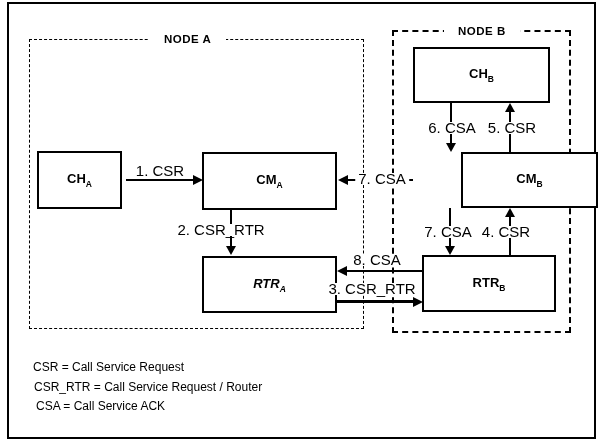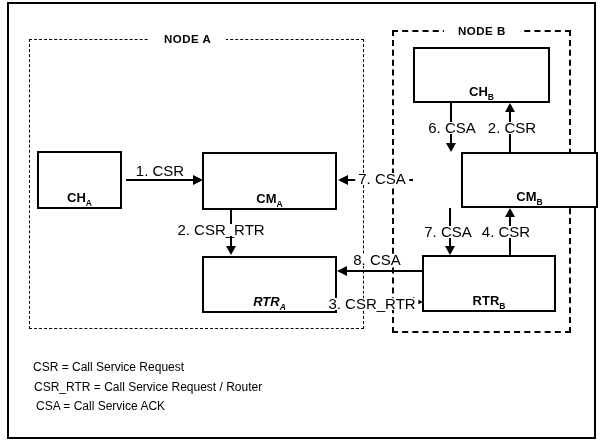--- a/index.html
+++ b/index.html
@@ -17,21 +17,21 @@
   .node-b{left:392px;top:30px;width:179px;height:303px;border:2px dashed #000;}
   .node-label{
     position:absolute;top:-8px;background:#fff;
     font-weight:bold;font-size:11.5px;line-height:14px;letter-spacing:.5px;
     white-space:nowrap;
   }
   .node-a .node-label{left:119px;padding:0 15px;}
   .node-b .node-label{left:50px;padding:0 14px;}
   .box{
     box-sizing:border-box;border:2px solid #000;background:#fff;
-    display:flex;align-items:flex-end;justify-content:center;
+    display:flex;align-items:center;justify-content:center;
     font-weight:bold;font-size:13px;z-index:3;
   }
   .box sub{font-size:8.5px;line-height:1;}
   .line{background:#000;z-index:1;}
   .ah{width:0;height:0;z-index:2;}
   .ah-right{border-top:5px solid transparent;border-bottom:5px solid transparent;border-left:10px solid #000;}
   .ah-left {border-top:5px solid transparent;border-bottom:5px solid transparent;border-right:10px solid #000;}
   .ah-down {border-left:5px solid transparent;border-right:5px solid transparent;border-top:9px solid #000;}
   .ah-up   {border-left:5px solid transparent;border-right:5px solid transparent;border-bottom:9px solid #000;}
   .lbl{
@@ -57,37 +57,37 @@
 <div class="abs line" style="left:126px;top:179px;width:67px;height:2px;"></div>
 <div class="abs ah ah-right" style="left:193px;top:175px;"></div>
 <div class="abs lbl" style="left:160px;top:165px;">1. CSR</div>
 
 <div class="abs line" style="left:230px;top:210px;width:2px;height:36px;"></div>
 <div class="abs ah ah-down" style="left:226px;top:246px;"></div>
 <div class="abs lbl bg" style="left:221px;top:224px;">2. CSR_RTR</div>
 
 <div class="abs line" style="left:337px;top:300px;width:77px;height:3px;"></div>
 <div class="abs ah ah-right" style="left:413px;top:297px;"></div>
-<div class="abs lbl bg" style="left:372px;top:298px;">3. CSR_RTR</div>
+<div class="abs lbl bg" style="left:372px;top:283px;">3. CSR_RTR</div>
 
 <div class="abs ah ah-left" style="left:337px;top:266px;"></div>
 <div class="abs line" style="left:347px;top:270px;width:75px;height:2px;"></div>
 <div class="abs lbl bg" style="left:377px;top:254px;">8. CSA</div>
 
 <div class="abs ah ah-left" style="left:338px;top:175px;"></div>
 <div class="abs line" style="left:348px;top:179px;width:65px;height:2px;"></div>
 <div class="abs lbl bg" style="left:382px;top:173px;">7. CSA</div>
 
 <div class="abs line" style="left:450px;top:103px;width:2px;height:40px;"></div>
 <div class="abs ah ah-down" style="left:446px;top:143px;"></div>
 <div class="abs lbl bg" style="left:452px;top:122px;">6. CSA</div>
 
 <div class="abs ah ah-up" style="left:505px;top:103px;"></div>
 <div class="abs line" style="left:509px;top:112px;width:2px;height:40px;"></div>
-<div class="abs lbl bg" style="left:512px;top:122px;">2. CSR</div>
+<div class="abs lbl bg" style="left:512px;top:122px;">5. CSR</div>
 
 <div class="abs line" style="left:449px;top:208px;width:2px;height:38px;"></div>
 <div class="abs ah ah-down" style="left:445px;top:246px;"></div>
 <div class="abs lbl bg" style="left:448px;top:226px;">7. CSA</div>
 
 <div class="abs ah ah-up" style="left:505px;top:208px;"></div>
 <div class="abs line" style="left:509px;top:217px;width:2px;height:38px;"></div>
 <div class="abs lbl bg" style="left:506px;top:226px;">4. CSR</div>
 
 <div class="abs box" style="left:37px;top:151px;width:85px;height:58px;">

